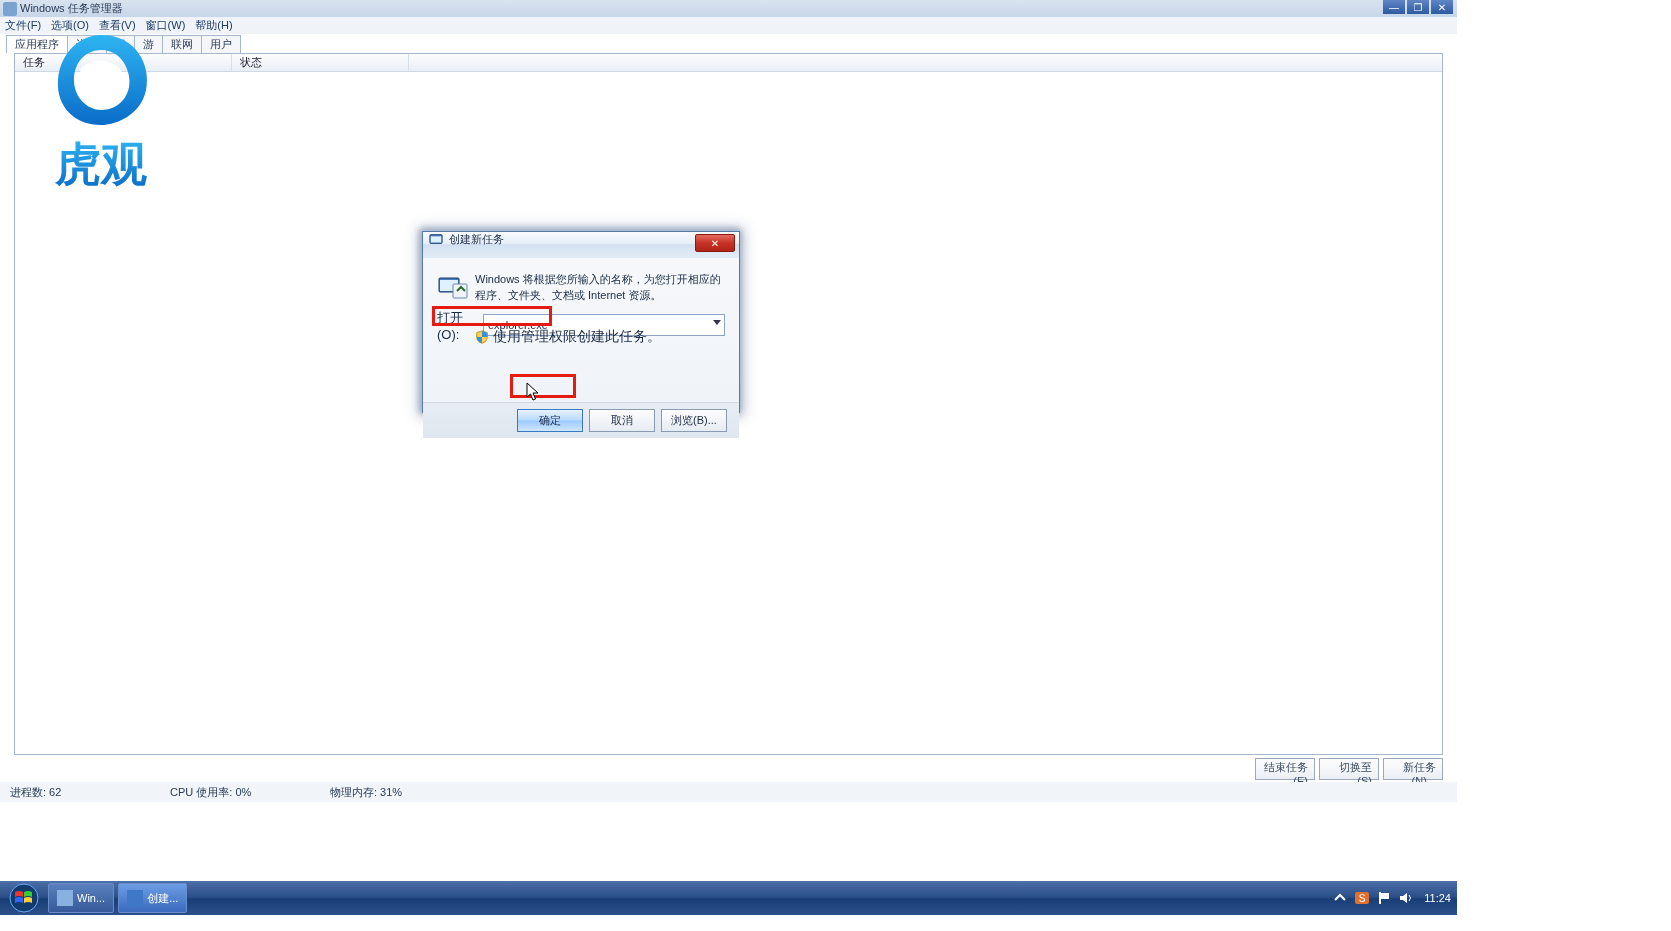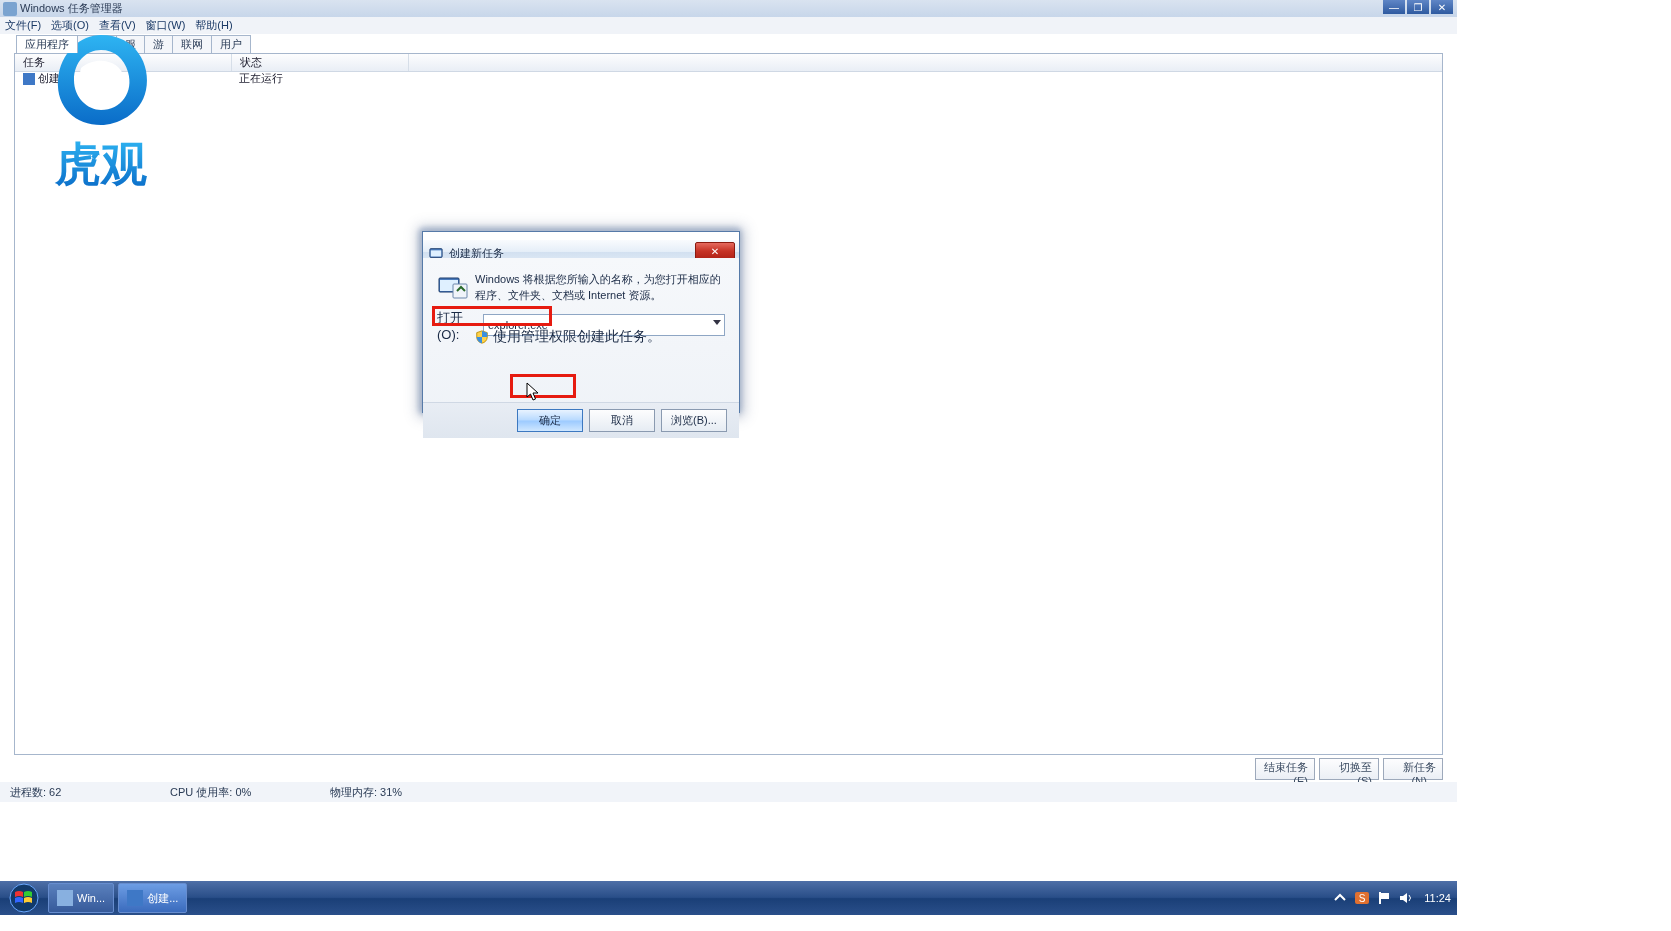--- a/index.html
+++ b/index.html
@@ -6,21 +6,21 @@
   
   .tm-window{position:absolute;left:0;top:0;width:1457px;height:794px;background:#fff;}
   .tm-titlebar{position:absolute;left:0;top:0;width:100%;height:17px;
     background:linear-gradient(to bottom,#d9e3f0,#c7d6ea);display:flex;align-items:center;}
   .tm-titlebar .icon{width:14px;height:14px;margin:0 3px;background:#7aa3d0;border-radius:2px;display:inline-block;}
   .tm-titlebar .title-text{font-size:11px;color:#2b3b55;}
   .tm-ctrls{position:absolute;right:4px;top:0;height:17px;display:flex;}
   .tm-ctrls div{width:22px;height:14px;margin-left:2px;background:linear-gradient(to bottom,#5f86c6,#2e5aa0);color:#fff;font-size:10px;display:flex;align-items:center;justify-content:center;font-family:Arial;}
   .tm-menubar{position:absolute;left:0;top:17px;width:100%;height:17px;background:#f0f3f8;display:flex;align-items:center;}
   .tm-menubar span{padding:0 5px;font-size:11px;color:#1b3a66;cursor:default;}
-  .tm-tabs{position:absolute;left:16px;top:35px;height:18px;display:flex;}
+  .tm-tabs{position:absolute;left:6px;top:35px;height:18px;display:flex;}
   .tm-tabs .tab{border:1px solid #a6b6cc;border-bottom:none;padding:1px 8px;font-size:11px;background:#f4f6fa;margin-right:-1px;color:#283a55;}
   .tm-tabs .tab.active{background:#fff;position:relative;z-index:2;}
   .tm-client{position:absolute;left:14px;top:53px;right:14px;height:700px;border:1px solid #a6b6cc;background:#fff;}
   .tm-client .headers{position:absolute;left:0;top:0;width:100%;height:17px;background:linear-gradient(to bottom,#fdfdfe,#e9eef5);display:flex;border-bottom:1px solid #cfd8e4;}
   .tm-client .headers .col{padding:1px 8px;font-size:11px;color:#223;border-right:1px solid #d6dee8;}
   .tm-client .rows{position:absolute;left:0;top:17px;width:100%;}
   .tm-client .row{height:15px;display:flex;align-items:center;}
   .tm-client .row .cell{padding:0 8px;font-size:11px;color:#223;display:flex;align-items:center;}
   .tm-client .row .cell .ricon{width:12px;height:12px;background:#3e78c6;margin-right:3px;}
   .tm-bottom-btns{position:absolute;right:14px;top:758px;display:flex;}
@@ -35,23 +35,23 @@
   
   .logo{position:absolute;left:46px;top:30px;width:110px;height:165px;pointer-events:none;}
   .logo svg{width:100%;height:100%;}
 
   
   .cnt-dialog{position:absolute;left:422px;top:231px;width:316px;height:180px;
     background:#fff;border:1px solid #567aa8;
     box-shadow:0 0 12px 4px rgba(60,80,120,0.35);}
   .cnt-outer{position:absolute;left:418px;top:227px;width:324px;height:188px;
     border-radius:6px;background:rgba(120,150,190,0.35);filter:blur(2px);}
-  .cnt-title{position:absolute;left:0;top:8px;width:100%;height:26px;
+  .cnt-title{position:absolute;left:0;top:0;width:100%;height:26px;
     background:linear-gradient(to bottom,#f9fbfe 0%,#e5eef8 45%,#d2e0f0 46%,#e3edf7 100%);
-    border-bottom:1px solid #b4c4da;display:flex;align-items:center;}
+    border-bottom:1px solid #b4c4da;display:flex;align-items:flex-start;}
   .cnt-title .dicon{width:14px;height:14px;margin:0 6px;}
   .cnt-title span{font-size:11px;color:#1a2a45;}
   .cnt-close{position:absolute;right:4px;top:2px;width:38px;height:16px;
     background:linear-gradient(to bottom,#e56a5f 0%,#c63326 50%,#b02217 100%);
     border:1px solid #8a1a10;border-radius:2px;color:#fff;font-size:10px;
     display:flex;align-items:center;justify-content:center;}
   .cnt-body{position:absolute;left:0;top:26px;width:100%;height:180px;
     background:linear-gradient(to bottom,#f6f8fb,#eef2f7);}
   .cnt-icon{position:absolute;left:14px;top:14px;width:32px;height:28px;}
   .cnt-msg{position:absolute;left:52px;top:14px;width:246px;font-size:11px;color:#1a2a45;line-height:1.45;}
@@ -122,29 +122,20 @@
     <div class="tab">游</div>
     <div class="tab">联网</div>
     <div class="tab">用户</div>
   </div>
 
   <div class="tm-client">
     <div class="headers">
       <div class="col" style="width:200px">任务</div>
       <div class="col" style="width:160px">状态</div>
     </div>
-    <div class="rows">
-      <div class="row">
-        <div class="cell" style="width:200px">
-          <span class="ricon"></span>
-          <span>创建</span>
-        </div>
-        <div class="cell" style="width:160px">正在运行</div>
-      </div>
-    </div>
   </div>
 
   <div class="tm-bottom-btns">
     <button>结束任务(E)</button>
     <button>切换至(S)</button>
     <button>新任务(N)...</button>
   </div>
 
   <div class="tm-status">
     <span>进程数: 62</span>

